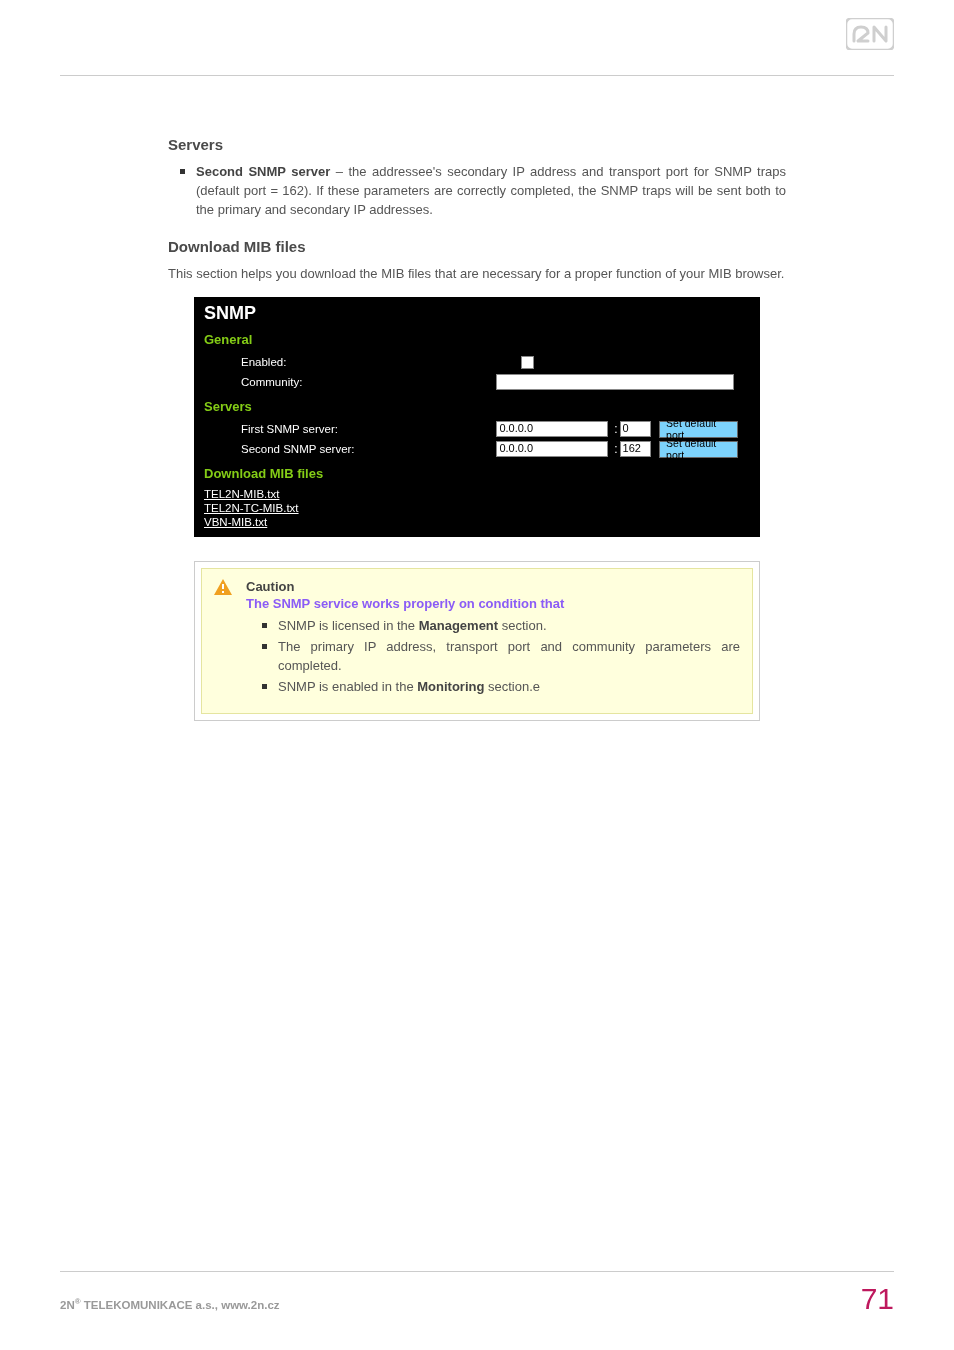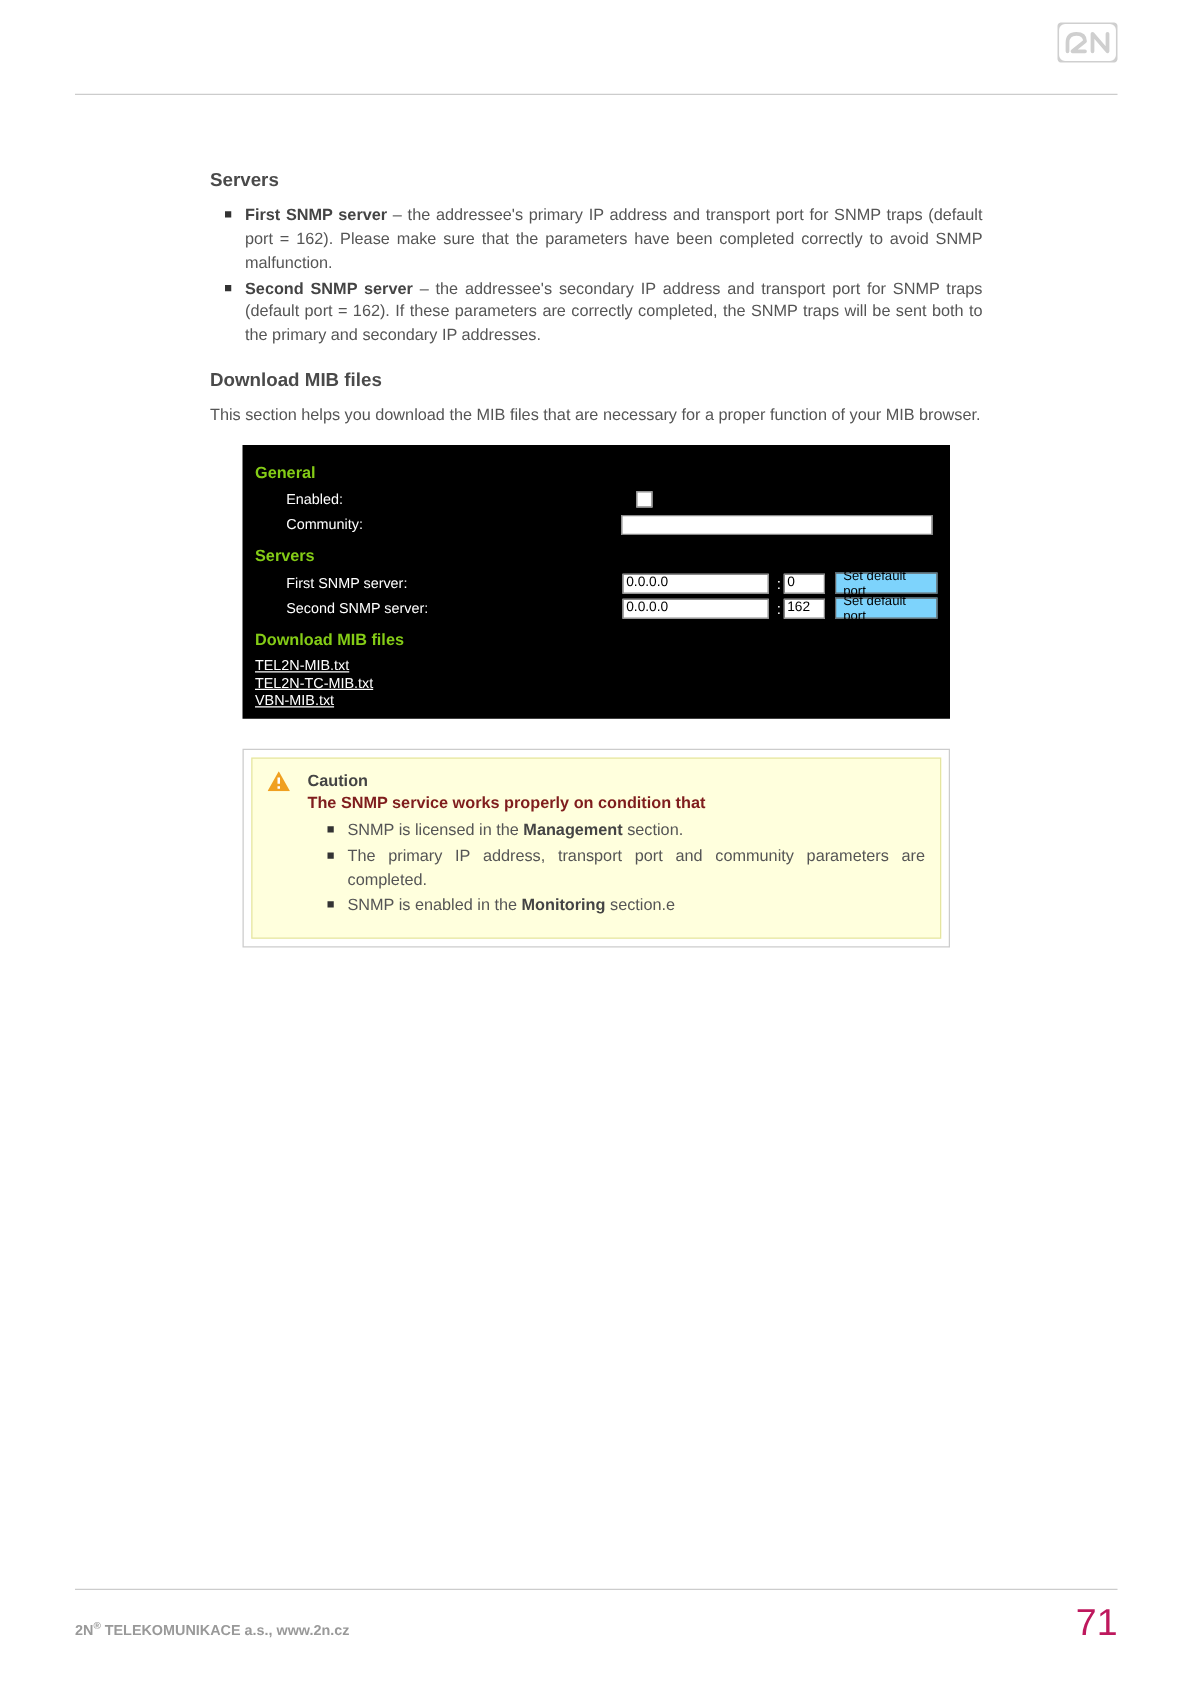--- a/index.html
+++ b/index.html
@@ -82,21 +82,21 @@
   }
   .screenshot .subhead {
     color: #84cc16;
     font-weight: bold;
     font-size: 13px;
     margin: 8px 0 6px 0;
   }
   .screenshot .row {
     display: flex;
     align-items: center;
-    margin: 2px 0;
+    margin: 2px 12px;
     height: 18px;
     padding-left: 25px;
   }
   .screenshot .row .label {
     width: 280px;
     color: #fff;
     font-size: 11.5px;
   }
   .screenshot .textin {
     background: #fff;
@@ -147,21 +147,21 @@
     left: 12px;
     top: 10px;
   }
   .caution-inner .title {
     font-weight: bold;
     color: #444;
     margin-bottom: 2px;
   }
   .caution-inner .subtitle {
     font-weight: bold;
-    color: #7f1d1d;
+    color: #8b5cf6;
     margin-bottom: 6px;
   }
   .caution-inner ul.bullets { margin: 0; padding-left: 32px; }
   .caution-inner ul.bullets > li:before { top: 6px; }
 
   .footer {
     position: absolute;
     left: 60px;
     right: 60px;
     bottom: 34px;
@@ -194,31 +194,29 @@
         <path d="M8 23 L8 16 Q8 9 15 9 Q22 9 22 15 L12 23 L22 23" fill="none" stroke="#cfcfcf" stroke-width="3" stroke-linecap="round" stroke-linejoin="round"></path>
         <path d="M28 23 L28 9 L40 23 L40 9" fill="none" stroke="#cfcfcf" stroke-width="3" stroke-linecap="round" stroke-linejoin="round"></path>
       </svg>
     </div>
   </div>
 
   <div class="content">
     <h4>Servers</h4>
     <ul class="bullets">
       <li>
-        <strong>First SNMP server</strong><span> – the addressee's primary IP address and transport port for SNMP traps (default port = 162). Please make sure that the parameters have been completed correctly to avoid SNMP malfunction.</span>
-      </li>
-      <li>
         <strong>Second SNMP server</strong><span> – the addressee's secondary IP address and transport port for SNMP traps (default port = 162). If these parameters are correctly completed, the SNMP traps will be sent both to the primary and secondary IP addresses.</span>
       </li>
     </ul>
 
     <h4>Download MIB files</h4>
     <p class="section-text">This section helps you download the MIB files that are necessary for a proper function of your MIB browser.</p>
 
     <div class="screenshot">
+      <div class="title">SNMP</div>
       <div class="subhead">General</div>
       <div class="row">
         <div class="label">Enabled:</div>
         <div class="cb"></div>
       </div>
       <div class="row">
         <div class="label">Community:</div>
         <div class="textin" style="width:260px"></div>
       </div>
       <div class="subhead">Servers</div>

